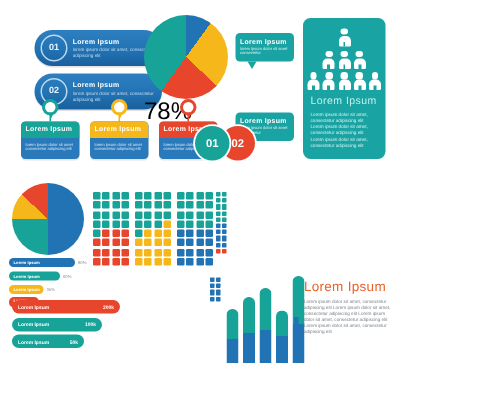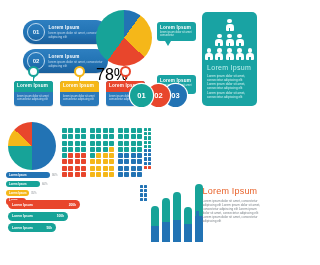--- a/index.html
+++ b/index.html
@@ -192,21 +192,20 @@
     <div class="b-xxs" style="color:#d4f2f0;">lorem ipsum dolor sit amet consectetur</div>
   </div>
 
   <div class="abs sbubble" style="left:157px;top:56px;">
     <div class="h-sm t-white">Lorem Ipsum</div>
     <div class="b-xxs" style="color:#d4f2f0;">lorem ipsum dolor sit amet consectetur</div>
   </div>
 
   <div class="abs numcirc" style="left:130px;top:84px;background:#17a398;z-index:3;">01</div>
   <div class="abs numcirc" style="left:147px;top:84px;background:#e8462c;z-index:2;">02</div>
-  <div class="abs numcirc" style="left:164px;top:84px;background:#2273b4;z-index:1;">03</div>
 
   <div class="abs people-panel" style="left:202px;top:12px;">
     <div class="prow">
       <div class="pfig">
           <div class="hd"></div>
           <div class="bd"></div>
         </div>
     </div>
     <div class="prow">
       <div class="pfig">

